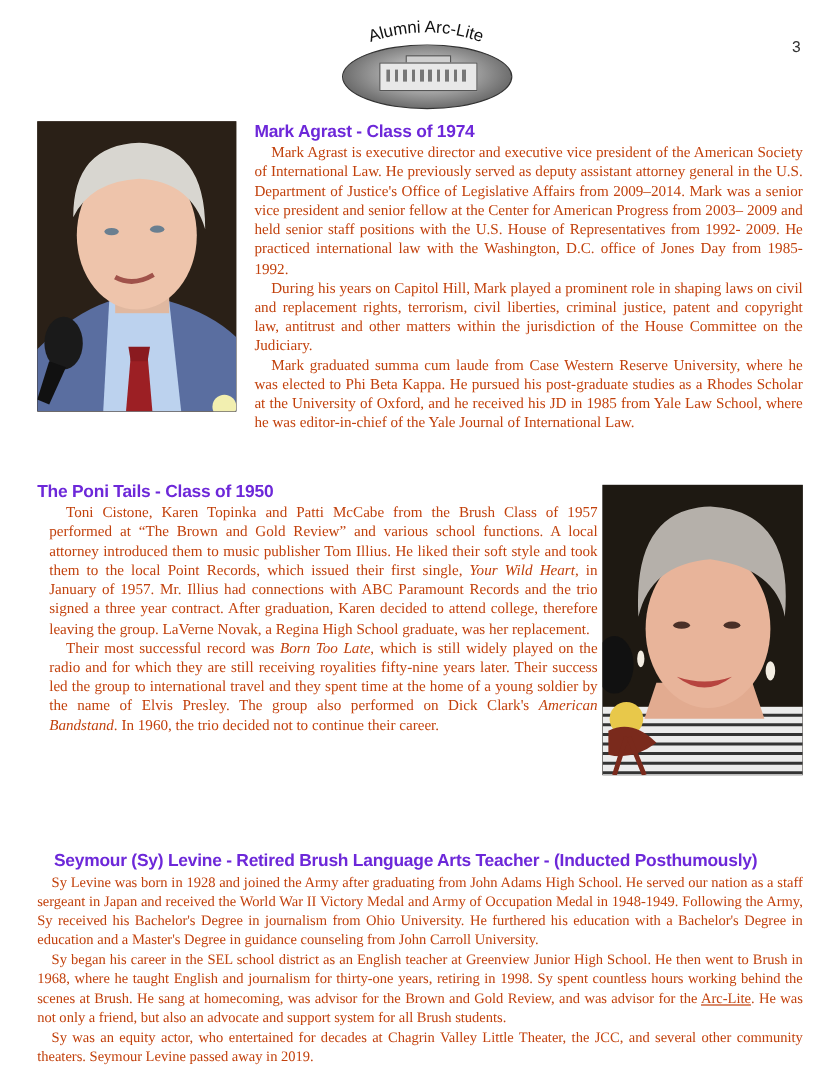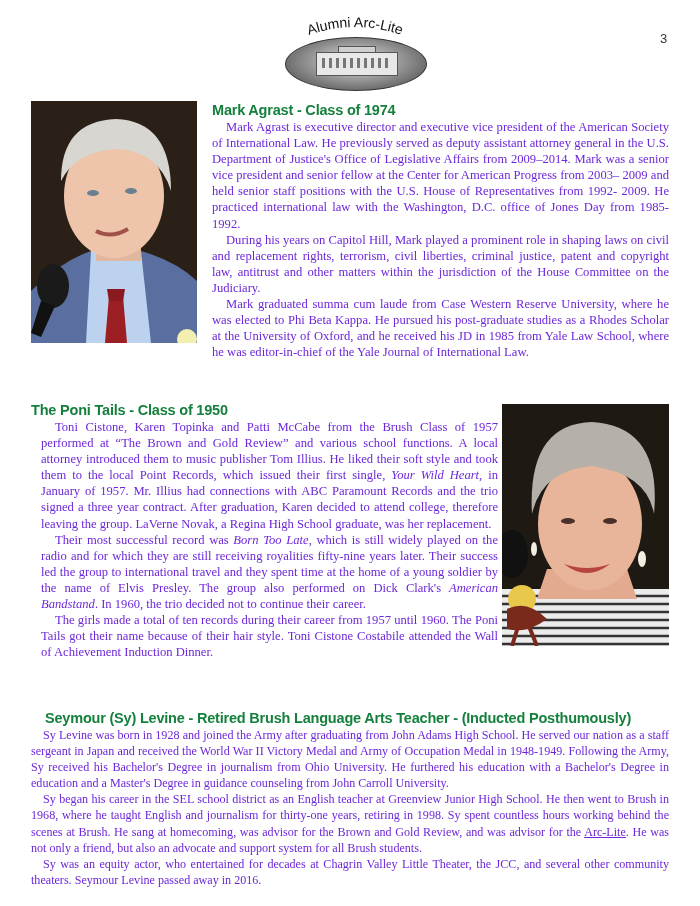--- a/index.html
+++ b/index.html
@@ -12,22 +12,22 @@
   .logo-bldg { position:absolute; left:30px; top:14px; width:80px; height:22px; background:#e8e8e8; border:1px solid #555; }
   .logo-bldg2 { position:absolute; left:52px; top:8px; width:36px; height:10px; background:#d0d0d0; border:1px solid #555; }
   .logo-bldg-win { position:absolute; left:36px; top:20px; width:68px; height:10px;
     background: repeating-linear-gradient(90deg, #777 0 3px, transparent 3px 7px); }
   .page-number { position:absolute; left:660px; top:31px; font-family:"Liberation Sans", sans-serif; font-size:13px; color:#333; }
 
   .photo { position:absolute; overflow:hidden; }
   .photo-1 { left:31px; top:101px; width:166px; height:242px; background:#2b2118; }
   .photo-2 { left:502px; top:404px; width:167px; height:242px; background:#1f1a14; }
 
-  .section-title { position:absolute; font-family:"Liberation Sans", sans-serif; font-weight:bold; font-size:14.5px; color:#15803d; white-space:nowrap; letter-spacing:-0.2px; }
-  .body-text { position:absolute; font-size:12.6px; line-height:16.1px; text-align:justify; color:#6d28d9; }
+  .section-title { position:absolute; font-family:"Liberation Sans", sans-serif; font-weight:bold; font-size:14.5px; color:#6d28d9; white-space:nowrap; letter-spacing:-0.2px; }
+  .body-text { position:absolute; font-size:12.6px; line-height:16.1px; text-align:justify; color:#c2410c; }
   .body-text p { margin:0; text-indent:14px; }
   .s3 .body-text p { text-indent:12px; }
   .s3 { font-size:12.2px; }
   em { font-style:italic; }
   u { text-decoration:underline; }
 </style>
 </head>
 <body>
 
 <div class="logo">
@@ -79,21 +79,20 @@
 <div class="body-text" style="left:212px; top:119px; width:457px;">
   <p>Mark Agrast is executive director and executive vice president of the American Society of International Law.  He previously served as deputy assistant attorney general in the U.S. Department of Justice's Office of Legislative Affairs from 2009–2014.  Mark was a senior vice president and senior fellow at the Center for American Progress from 2003– 2009 and held senior staff positions with the U.S. House of Representatives from 1992- 2009.  He practiced international law with the Washington, D.C. office of Jones Day from 1985-1992.</p>
   <p>During his years on Capitol Hill, Mark played a prominent role in shaping laws on civil and replacement rights, terrorism, civil liberties, criminal justice, patent and copyright law, antitrust and other matters within the jurisdiction of the House Committee on the Judiciary.</p>
   <p>Mark graduated summa cum laude from Case Western Reserve University, where he was elected to Phi Beta Kappa.  He pursued his post-graduate studies as a Rhodes Scholar at the University of Oxford, and he received his JD in 1985 from Yale Law School, where he was editor-in-chief of the Yale Journal of International Law.</p>
 </div>
 
 <div class="section-title" style="left:31px; top:402px;">The Poni Tails - Class of 1950</div>
 <div class="body-text" style="left:31px; top:419px; width:457px;margin-left:10px;">
   <p><span>Toni Cistone, Karen Topinka and Patti McCabe from the Brush Class of 1957 performed at “The Brown and Gold Review” and various school functions.  A local attorney introduced them to music publisher Tom Illius. He liked their soft style and took them to the local Point Records, which issued their first single, </span><em>Your Wild Heart</em><span>, in January of 1957.  Mr. Illius had connections with ABC Paramount Records and the trio signed a three year contract.  After graduation, Karen decided to attend college, therefore leaving the group.  LaVerne Novak, a Regina High School graduate, was her replacement.</span></p>
   <p><span>Their most successful record was </span><em>Born Too Late</em><span>, which is still widely played on the radio and for which they are still receiving royalities fifty-nine years later.  Their success led the group to international travel and they spent time at the home of a young soldier by the name of Elvis Presley.  The group also performed on Dick Clark's </span><em>American Bandstand</em><span>.  In 1960, the trio decided not to continue their career.</span></p>
-  <p>The girls made a total of ten records during their career from 1957 until 1960.  The Poni Tails  got their name because of their hair style.  Toni Cistone Costabile attended the Wall of Achievement Induction Dinner.</p>
 </div>
 <div class="photo photo-2">
   <svg width="167" height="242" viewBox="0 0 167 242">
     <rect width="167" height="242" fill="#1e1912"></rect>
 
     <rect x="0" y="185" width="167" height="57" fill="#ececec"></rect>
     <g stroke="#333" stroke-width="2.5">
       <line x1="0" y1="192" x2="167" y2="192"></line>
         <line x1="0" y1="200" x2="167" y2="200"></line>
       <line x1="0" y1="208" x2="167" y2="208"></line>
@@ -123,15 +122,15 @@
     <path d="M5 205 Q25 195 45 215 Q25 230 5 225 Z" fill="#7a2a1c"></path>
     <path d="M20 210 L10 242 M22 210 L35 242" stroke="#7a2a1c" stroke-width="4"></path>
   </svg>
 </div>
 
 <div class="section-title" style="left:45px; top:710px;">Seymour (Sy) Levine -  Retired Brush Language Arts Teacher - (Inducted Posthumously)</div>
 <div class="s3">
 <div class="body-text" style="left:31px; top:727px; width:638px; font-size:12.1px;">
   <p>Sy Levine was born in 1928 and joined the Army after graduating from John Adams High School.  He served our nation as a staff sergeant in Japan and received the World War II Victory Medal and Army of Occupation Medal in 1948-1949.  Following the Army, Sy received his Bachelor's Degree in journalism from Ohio University.  He furthered his education with a Bachelor's Degree in education and a Master's Degree in guidance counseling from John Carroll University.</p>
   <p><span>Sy began his career in the SEL school district as an English teacher at Greenview Junior High School.  He then went to Brush in 1968, where he taught English and journalism for thirty-one years, retiring in 1998.  Sy spent countless hours working behind the scenes at Brush.  He sang at homecoming, was advisor for the Brown and Gold Review, and was advisor for the </span><u>Arc-Lite</u><span>.  He was not only a friend, but also an advocate and support system for all Brush students.</span></p>
-  <p>Sy was an equity actor, who entertained for decades at Chagrin Valley Little Theater, the JCC, and several other community theaters.  Seymour Levine passed away in 2016.</p>
+  <p>Sy was an equity actor, who entertained for decades at Chagrin Valley Little Theater, the JCC, and several other community theaters.  Seymour Levine passed away in 2019.</p>
 </div>
 </div>
 
 </body></html>

